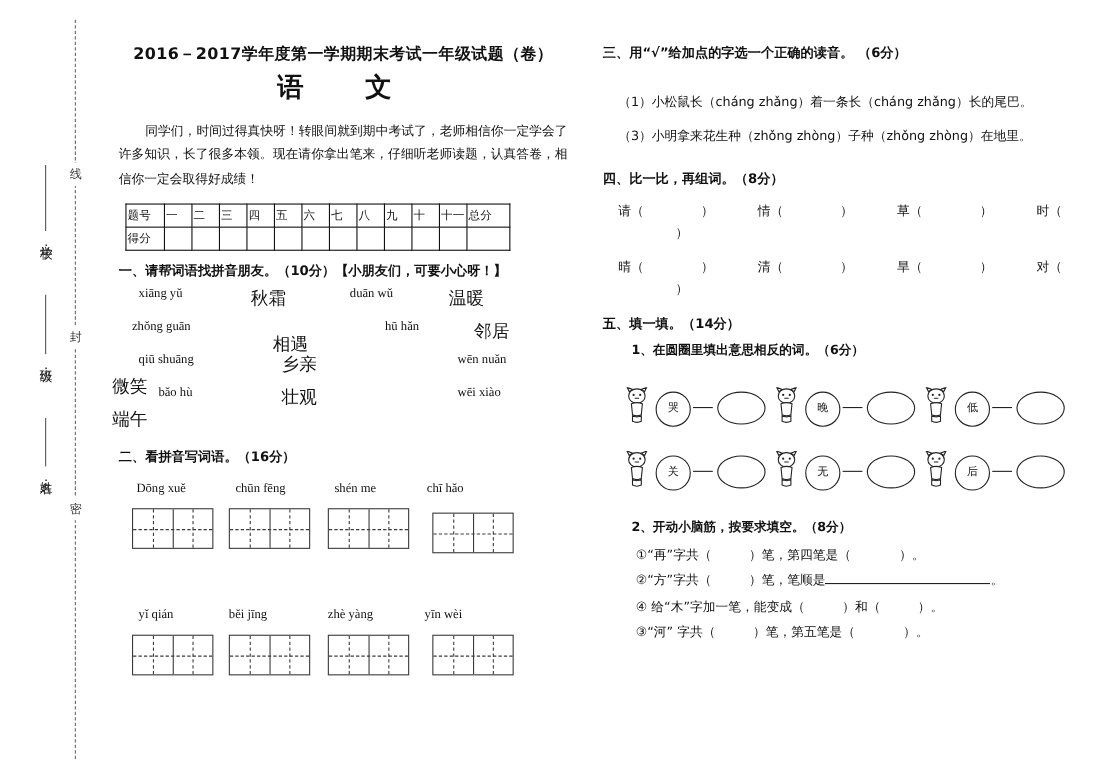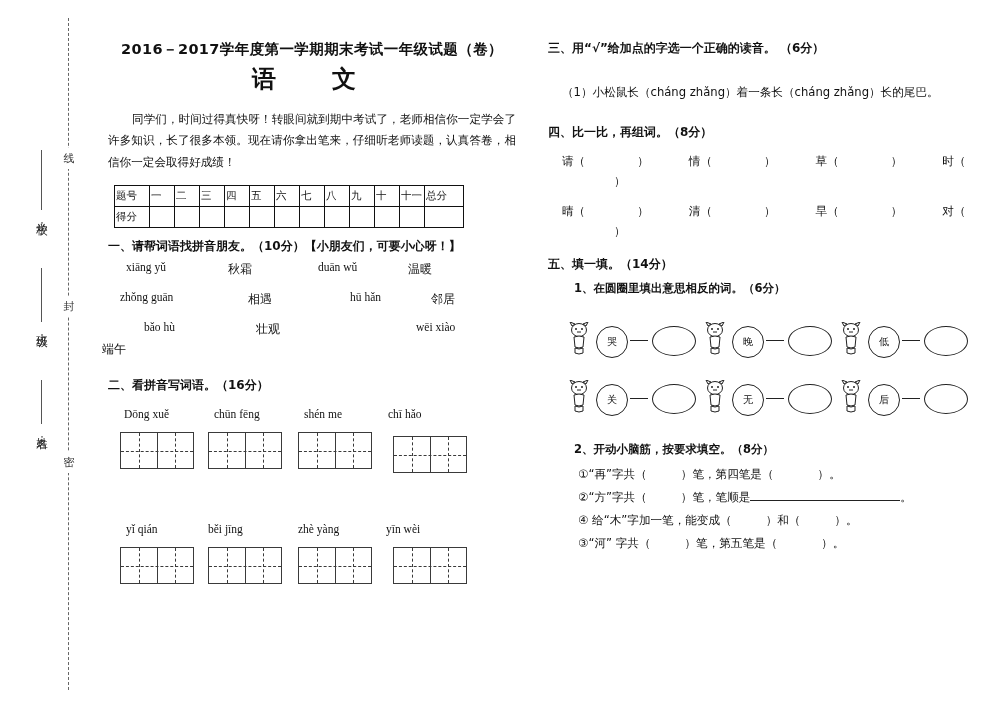--- a/index.html
+++ b/index.html
@@ -78,21 +78,21 @@
   .sub-h{
     font-size:11.5px;font-weight:bold;margin:8px 0 6px 0;
     padding-left:26px;
     font-family:"DejaVu Sans","Liberation Sans",sans-serif;
   }
 
   
   .match-row{position:relative;height:30px;font-size:11.5px;}
   .match-row span{position:absolute;white-space:nowrap;}
   .pinyin{font-family:"Liberation Serif","DejaVu Serif",serif;}
-  .han{font-family:Liberation Mono, monospace;font-size:12px;}
+  .han{font-family:Liberation Mono, monospace;font-size:16px;}
 
   
   .py-line{position:relative;height:22px;font-size:11.5px;margin-top:8px;}
   .py-line span{position:absolute;white-space:nowrap;}
   .grid-line{position:relative;height:46px;margin-top:2px;}
   .tzg{
     position:absolute;top:0;
     width:74px;height:37px;
     border:1.4px solid #3a3a3a;
     box-sizing:border-box;
@@ -212,25 +212,31 @@
     <div class="match-row">
       <span class="pinyin" style="left:18px;">xiāng yǔ</span>
       <span class="han" style="left:120px;">秋霜</span>
       <span class="pinyin" style="left:210px;">duān wǔ</span>
       <span class="han" style="left:300px;">温暖</span>
     </div>
 
 
     <div class="match-row">
       <span class="pinyin" style="left:12px;">zhǒng guān</span>
-      <span class="han" style="left:140px;">相遇</span>
+      <span class="han" style="left:140px;margin-top:12px;">相遇</span>
       <span class="pinyin" style="left:242px;">hū hǎn</span>
       <span class="han" style="left:323px;">邻居</span>
     </div>
 
+    <div class="match-row">
+      <span class="pinyin" style="left:18px;">qiū shuāng</span>
+      <span class="han" style="left:148px;">乡亲</span>
+      <span class="pinyin" style="left:308px;">wēn nuǎn</span>
+      <span class="han" style="left:-6px;top:20px;">微笑</span>
+    </div>
 
     <div class="match-row">
       <span class="pinyin" style="left:36px;">bǎo hù</span>
       <span class="han" style="left:148px;">壮观</span>
       <span class="pinyin" style="left:308px;">wēi xiào</span>
       <span class="han" style="left:-6px;top:20px;">端午</span>
     </div>
 
     <div class="sec-h" style="margin-top:26px;">二、看拼音写词语。（16分）</div>
 
@@ -302,20 +308,21 @@
         </div>
     </div>
 
   </div>
 
   <div class="col-right">
 
     <div class="sec-h" style="margin-top:0;">三、用“√”给加点的字选一个正确的读音。 （6分）</div>
 
     <div class="q-line" style="margin-top:26px;">（1）小松鼠长（cháng zhǎng）着一条长（cháng zhǎng）长的尾巴。</div>
+    <div class="q-line">（3）小明拿来花生种（zhǒng zhòng）子种（zhǒng zhòng）在地里。</div>
 
     <div class="sec-h" style="margin-top:22px;">四、比一比，再组词。（8分）</div>
 
     <div class="wb-line">
       <span>请</span>（<span class="gap"></span>）<span class="sp"></span><span>情</span>（<span class="gap"></span>）<span class="sp"></span><span>草</span>（<span class="gap"></span>）<span class="sp"></span><span>时</span>（<span class="gap"></span>）
     </div>
 
     <div class="wb-line">
       <span>晴</span>（<span class="gap"></span>）<span class="sp"></span><span>清</span>（<span class="gap"></span>）<span class="sp"></span><span>旱</span>（<span class="gap"></span>）<span class="sp"></span><span>对</span>（<span class="gap"></span>）
     </div>

